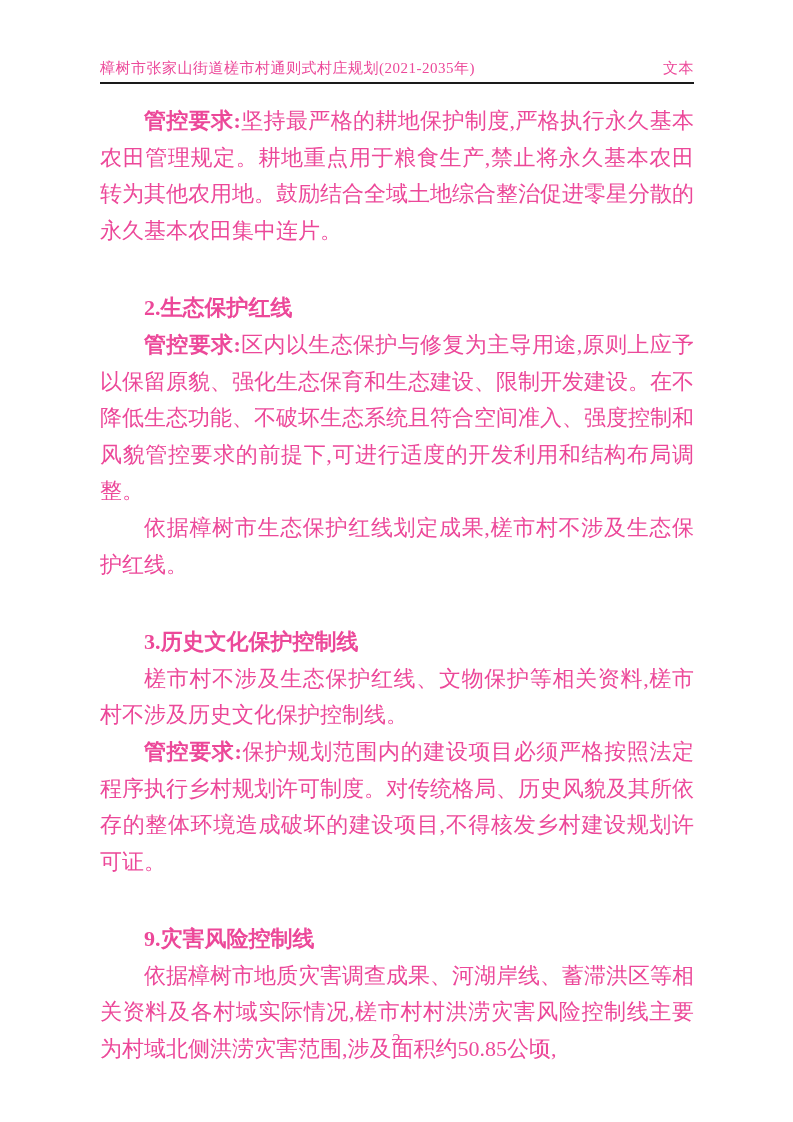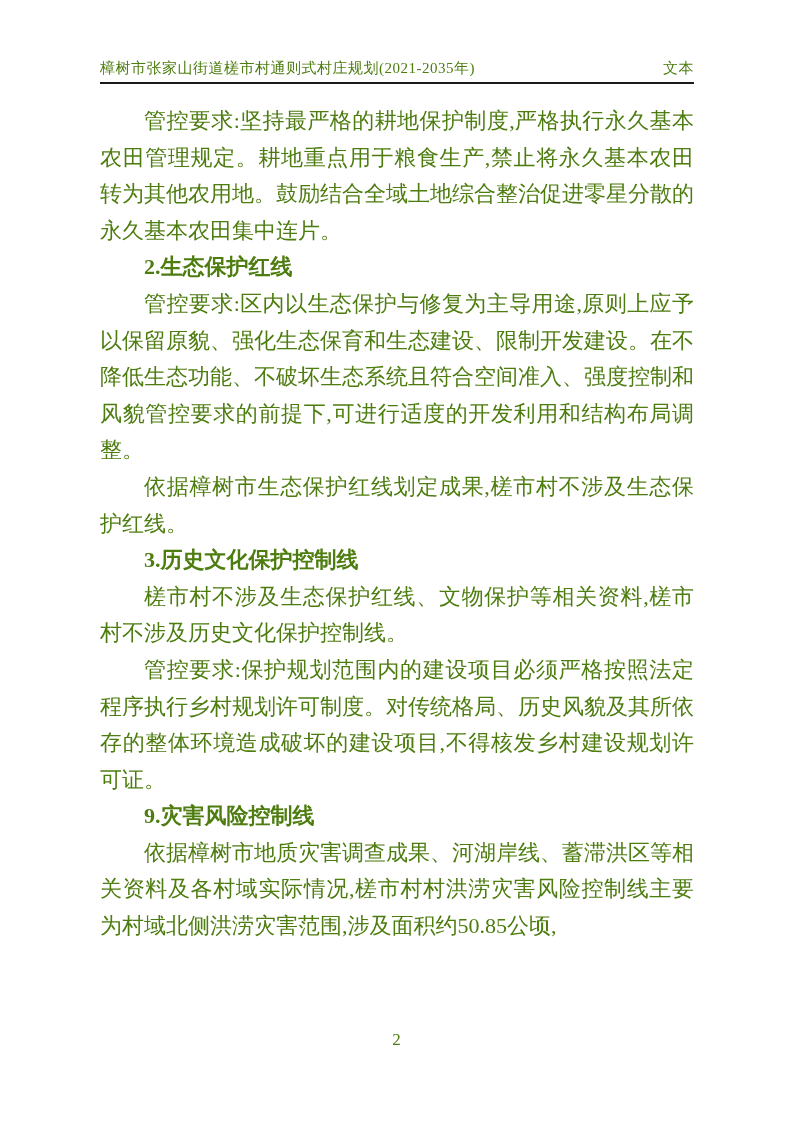--- a/index.html
+++ b/index.html
@@ -5,21 +5,21 @@
   html, body {
     margin: 0;
     padding: 0;
     background: #ffffff;
   }
   .page {
     position: relative;
     width: 793px;
     height: 1122px;
     background: #ffffff;
-    color: #4d7c0f;
+    color: #ec4899;
     font-family: "Liberation Serif", "DejaVu Serif", serif;
     overflow: hidden;
   }
   
   .page-header {
     position: absolute;
     left: 100px;
     width: 594px;
     top: 59px;
     display: flex;
@@ -43,23 +43,24 @@
     text-align-last: left;
   }
   .doc-body p {
     margin: 0;
     padding: 0;
     text-indent: 44px;
   }
   .doc-body p.heading {
     font-weight: bold;
     text-align: center;
+    margin-top: 41px;
   }
   .doc-body strong {
-    font-weight: normal;
+    font-weight: bold;
   }
   
   .page-footer {
     position: absolute;
     left: 0;
     width: 100%;
     top: 1030px;
     text-align: center;
     font-size: 17px;
     line-height: 20px;

